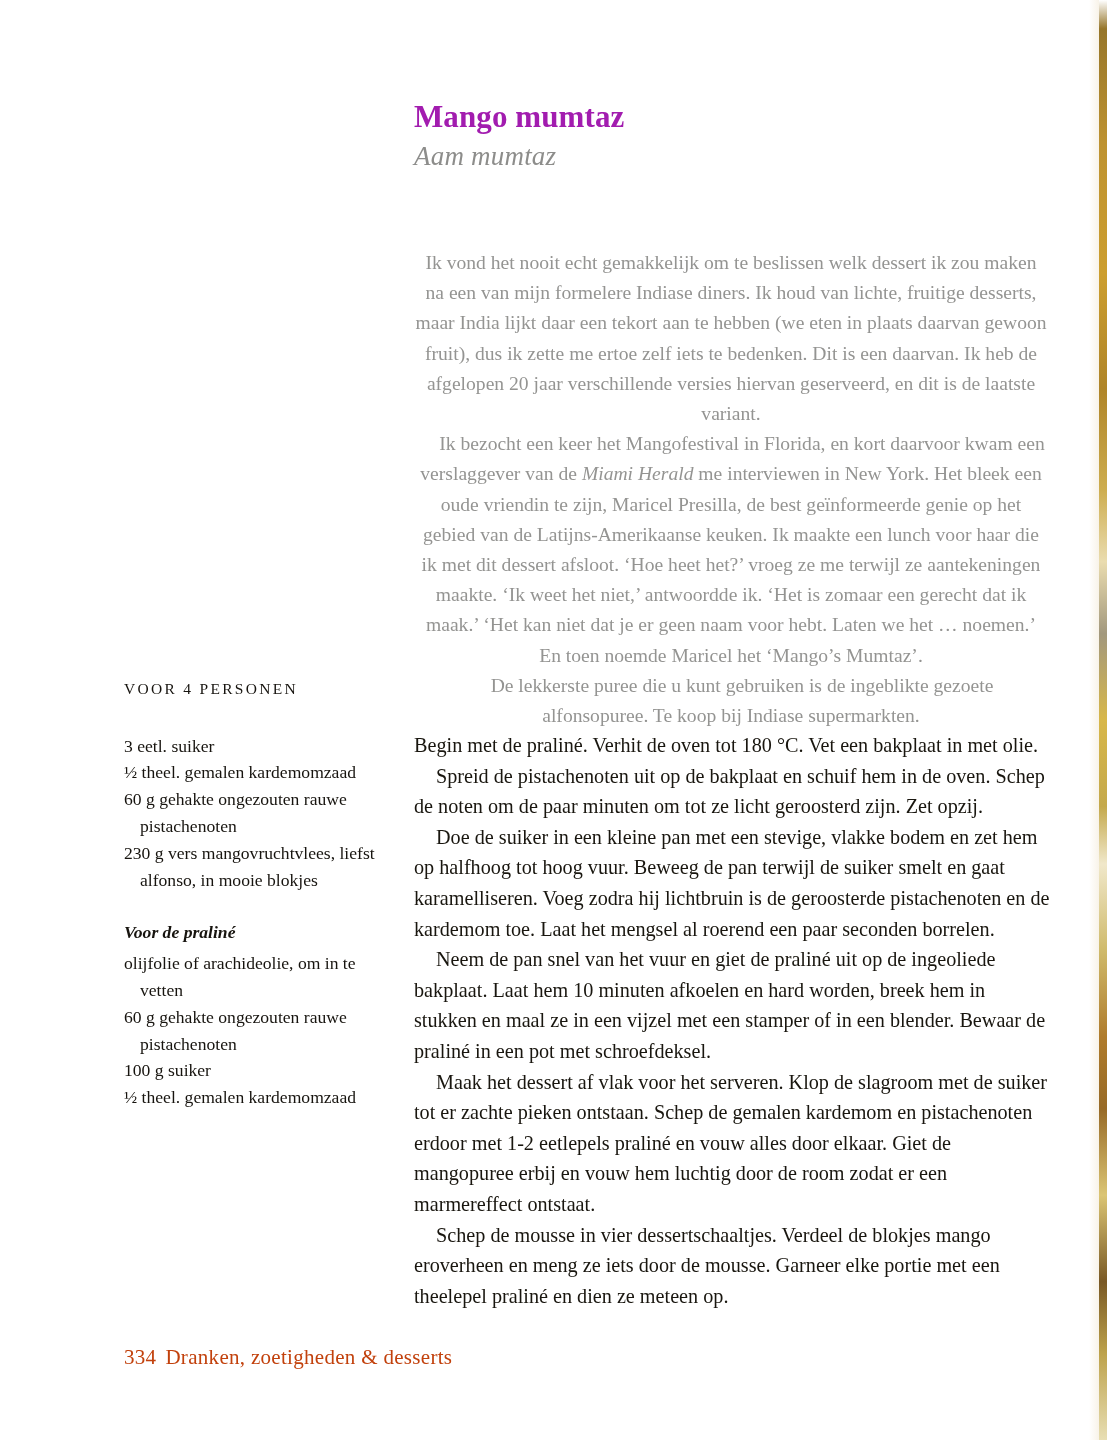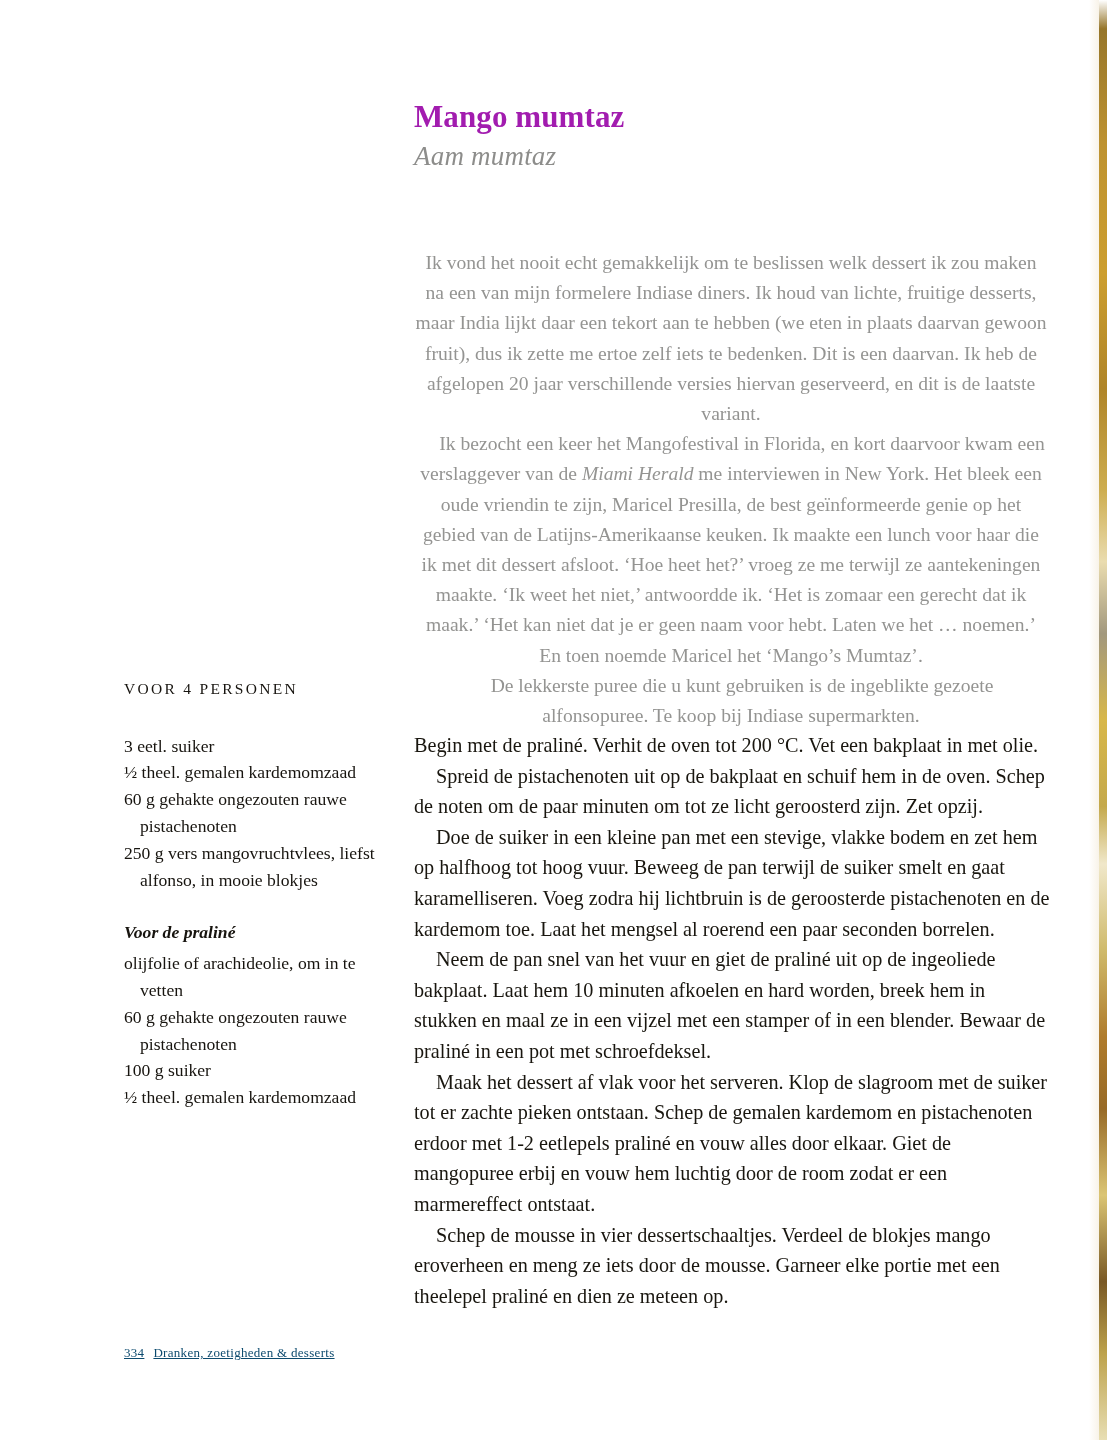--- a/index.html
+++ b/index.html
@@ -157,24 +157,23 @@
   }
   .method p + p {
     text-indent: 22px;
   }
 
   
   .footer {
     position: absolute;
     left: 124px;
     top: 1345px;
-    font-size: 13px;
-    color: #0c4a6e;
+    font-size: 21px;
+    color: #c2410c;
     letter-spacing: 0.3px;
-    text-decoration: underline;
   }
   .folio-number {
     margin-right: 9px;
   }
 </style>
 </head>
 <body>
 
 <div class="page">
 
@@ -192,35 +191,35 @@
     <p>De lekkerste puree die u kunt gebruiken is de ingeblikte gezoete alfonsopuree. Te koop bij Indiase supermarkten.</p>
   </div>
 
   <div class="ingredients">
     <div class="serves">VOOR 4 PERSONEN</div>
 
     <ul class="ing-list">
       <li>3 eetl. suiker</li>
       <li>½ theel. gemalen kardemomzaad</li>
       <li>60 g gehakte ongezouten rauwe pistachenoten</li>
-      <li>250 g vers mangovruchtvlees, liefst alfonso, in mooie blokjes</li>
+      <li>230 g vers mangovruchtvlees, liefst alfonso, in mooie blokjes</li>
     </ul>
 
     <div class="ing-sub-heading">Voor de praliné</div>
 
     <ul class="ing-list">
       <li>olijfolie of arachideolie, om in te vetten</li>
       <li>60 g gehakte ongezouten rauwe pistachenoten</li>
       <li>100 g suiker</li>
       <li>½ theel. gemalen kardemomzaad</li>
     </ul>
   </div>
 
   <div class="method">
-    <p>Begin met de praliné. Verhit de oven tot 200 °C. Vet een bakplaat in met olie.</p>
+    <p>Begin met de praliné. Verhit de oven tot 180 °C. Vet een bakplaat in met olie.</p>
     <p>Spreid de pistachenoten uit op de bakplaat en schuif hem in de oven. Schep de noten om de paar minuten om tot ze licht geroosterd zijn. Zet opzij.</p>
     <p>Doe de suiker in een kleine pan met een stevige, vlakke bodem en zet hem op halfhoog tot hoog vuur. Beweeg de pan terwijl de suiker smelt en gaat karamelliseren. Voeg zodra hij lichtbruin is de geroosterde pistachenoten en de kardemom toe. Laat het mengsel al roerend een paar seconden borrelen.</p>
     <p>Neem de pan snel van het vuur en giet de praliné uit op de ingeoliede bakplaat. Laat hem 10 minuten afkoelen en hard worden, breek hem in stukken en maal ze in een vijzel met een stamper of in een blender. Bewaar de praliné in een pot met schroefdeksel.</p>
     <p>Maak het dessert af vlak voor het serveren. Klop de slagroom met de suiker tot er zachte pieken ontstaan. Schep de gemalen kardemom en pistachenoten erdoor met 1-2 eetlepels praliné en vouw alles door elkaar. Giet de mangopuree erbij en vouw hem luchtig door de room zodat er een marmereffect ontstaat.</p>
     <p>Schep de mousse in vier dessertschaaltjes. Verdeel de blokjes mango eroverheen en meng ze iets door de mousse. Garneer elke portie met een theelepel praliné en dien ze meteen op.</p>
   </div>
 
   <div class="footer">
     <span class="folio-number">334</span><span>Dranken, zoetigheden &amp; desserts</span>
   </div>

